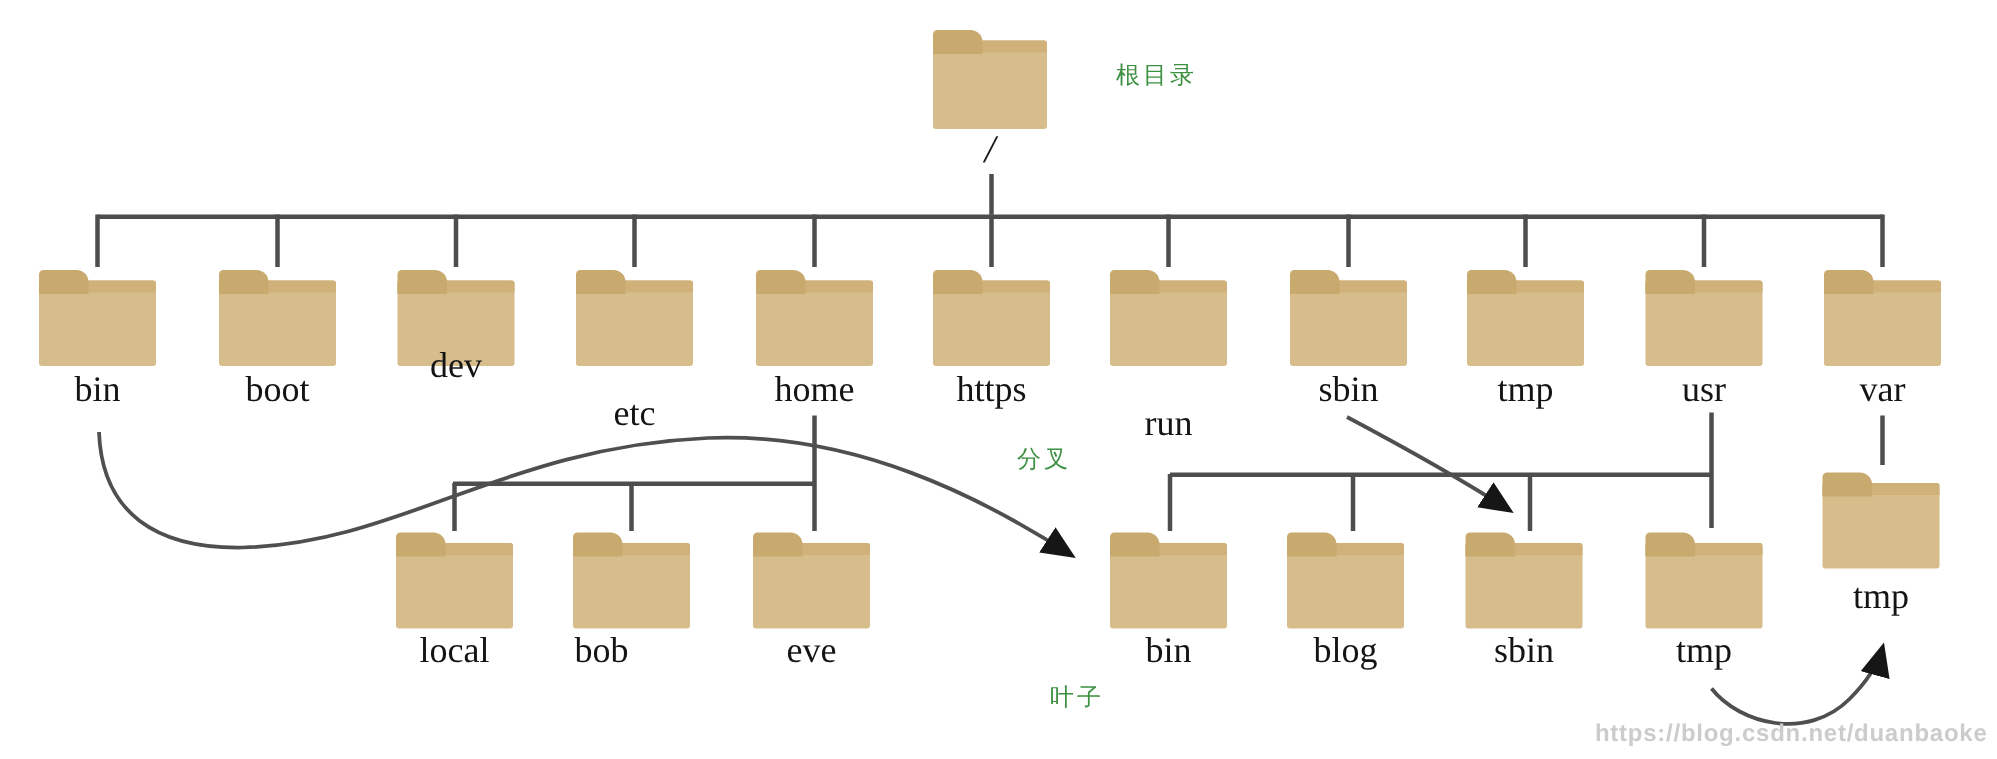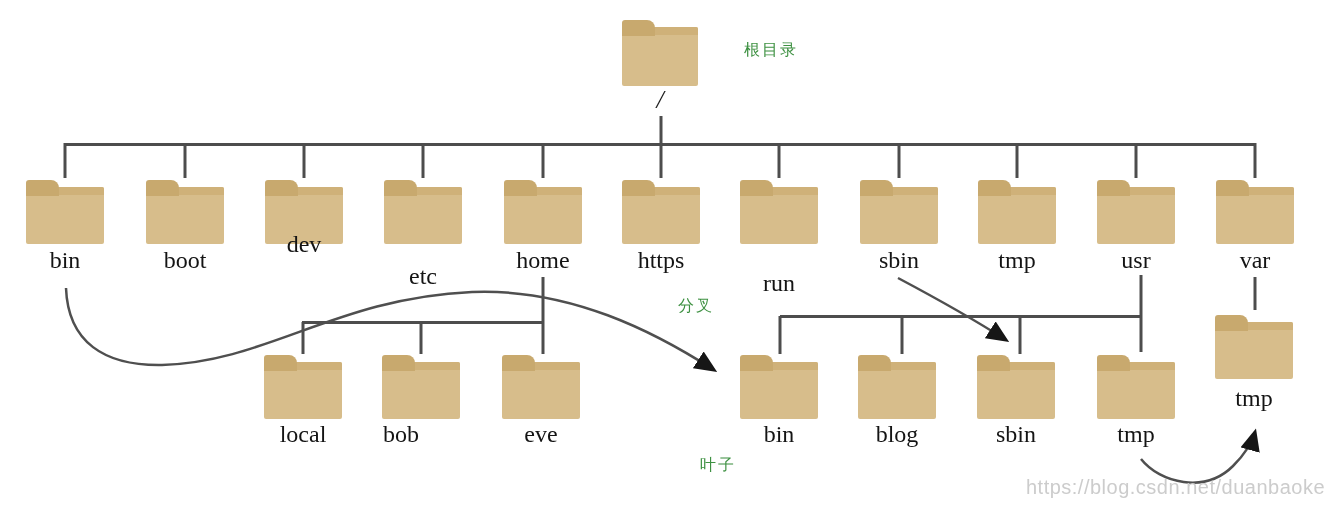--- a/index.html
+++ b/index.html
@@ -28,21 +28,21 @@
   .root-slash{
     position:absolute;left:630px;top:85px;width:60px;text-align:center;
     font-family:"Liberation Serif", serif;font-style:italic;font-size:26px;color:#1a1a1a;
   }
   .annotation{
     position:absolute;font-size:16px;color:var(--green,#3e9142);
     font-family:Liberation Sans, sans-serif;letter-spacing:2px;
   }
   .watermark{
     position:absolute;right:6px;bottom:7px;
-    font-size:20px;color:#cccccc;letter-spacing:.5px;
+    font-size:16px;color:#cccccc;letter-spacing:.5px;font-weight:bold;
   }
 </style>
 </head>
 <body>
 
 <div class="canvas" style="--line: #4d4d4d; --fbody: #d7bd8b; --fband: #cfb179; --ftab: #c8a96e; --green: #3e9142;">
 
   <svg class="wires" viewBox="0 0 1331 506">
     <defs>
       <marker id="ah" orient="auto" markerWidth="9" markerHeight="8" refX="7.5" refY="4">

